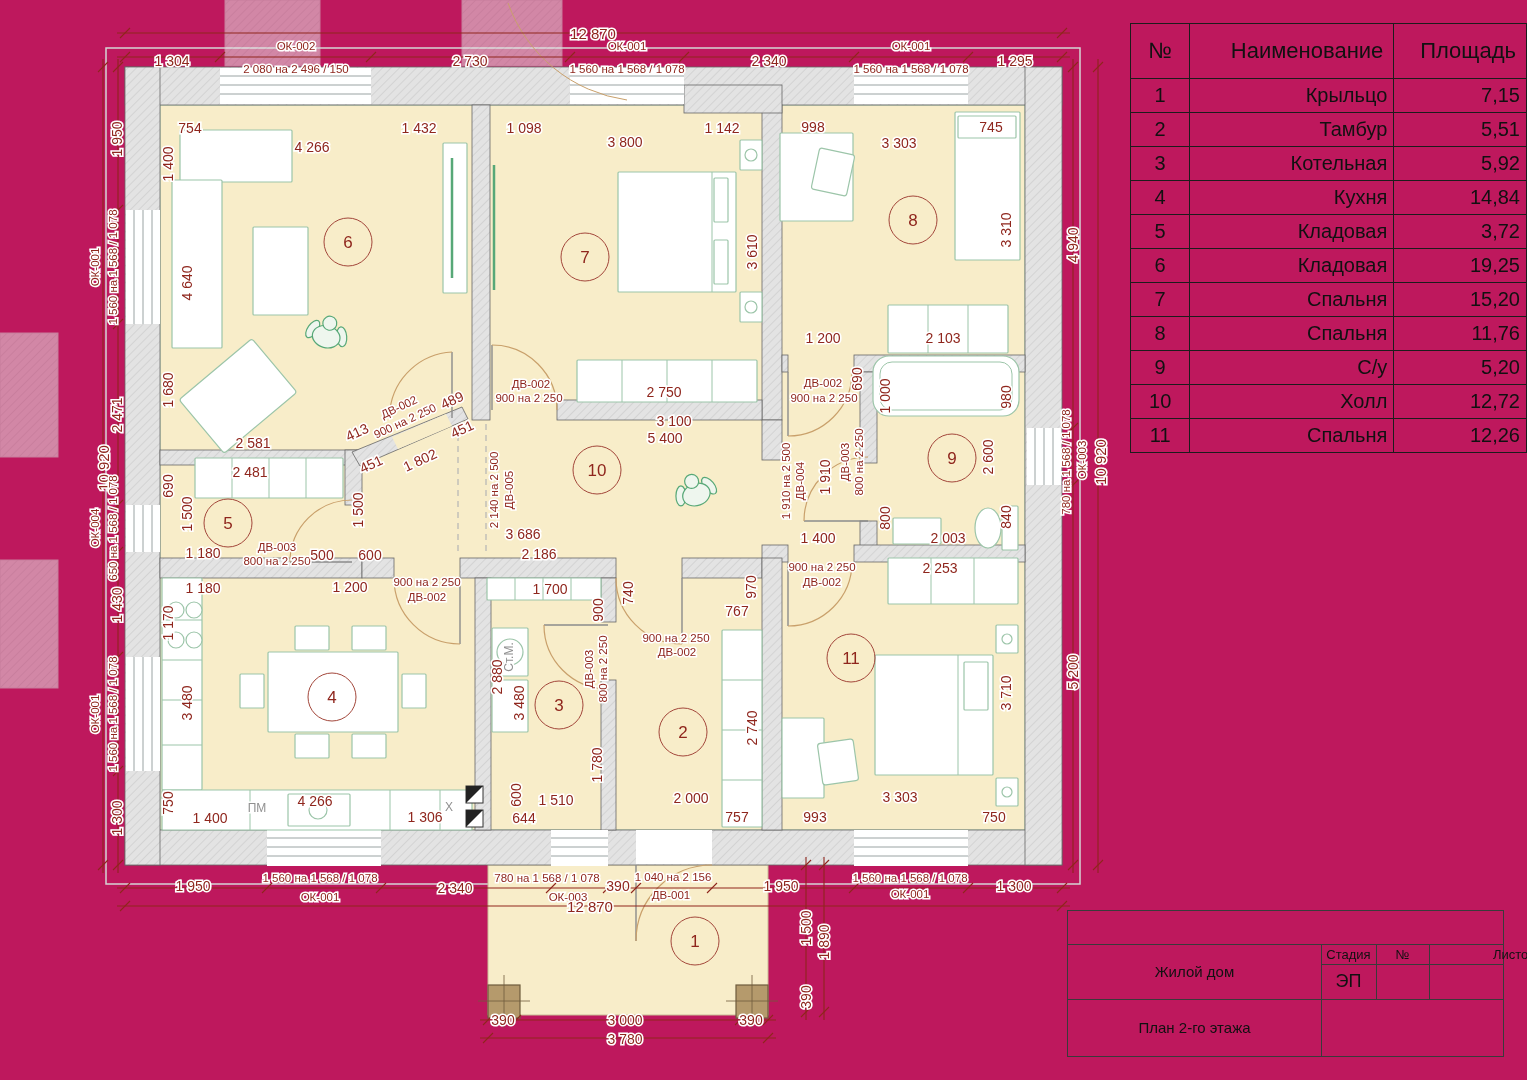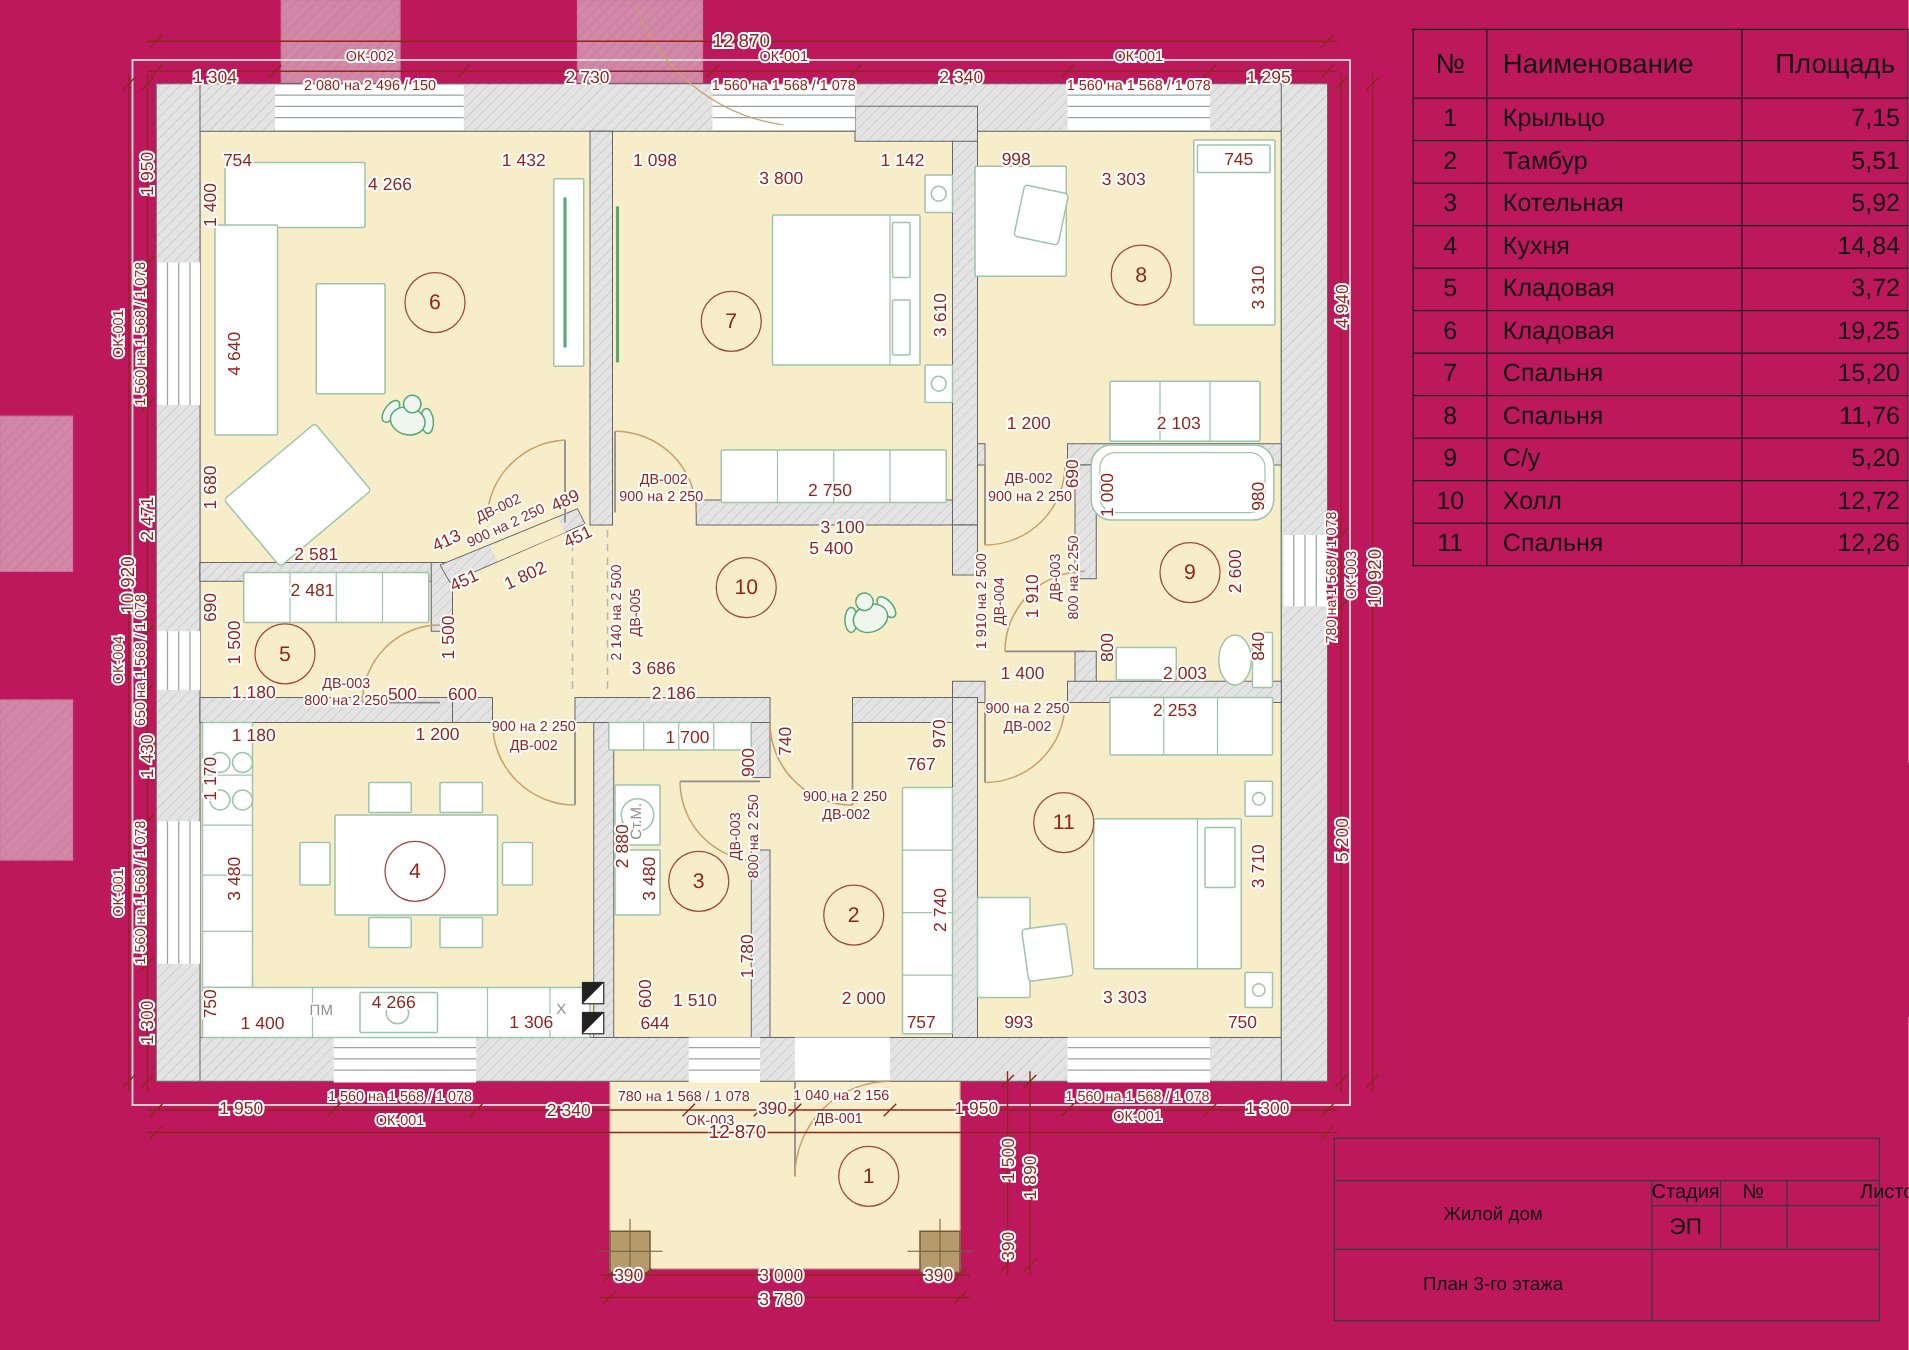--- a/index.html
+++ b/index.html
@@ -6,29 +6,29 @@
   .page{position:relative;width:1527px;height:1080px;background:#be185d;overflow:hidden;
         font-family:"Liberation Sans",sans-serif;}
   svg{position:absolute;left:0;top:0;}
   
   .sched{position:absolute;left:1130px;top:23px;}
   .sched table{border-collapse:collapse;}
   .sched th,.sched td{border:1.6px solid #1c1c1c;color:#111;}
   .sched th{height:54px;font-size:22px;font-weight:normal;padding:0 10px;}
   .sched td{height:33px;font-size:20px;padding:0 6px;}
   .sched .c-num{width:46px;text-align:center;}
-  .sched .c-name{width:196px;text-align:left;padding-left:12px;}
+  .sched .c-name{width:196px;text-align:right;padding-left:12px;}
   .sched .c-area{width:120px;text-align:right;}
   
   .tblock{position:absolute;left:1067px;top:910px;width:435px;height:145px;
           border:1.6px solid #3a3a3a;color:#111;}
   .tb-hline,.tb-vline{position:absolute;background:#3a3a3a;}
   .tb-cell{position:absolute;display:flex;align-items:center;justify-content:center;}
   .f-big{font-size:15px;}
-  .f-small{font-size:16px;}
+  .f-small{font-size:13px;}
   .f-stage{font-size:18px;}
 </style>
 </head>
 <body>
 
 <div class="page">
 
   <svg id="plan-svg" width="1115" height="1080" viewBox="0 0 1115 1080">
       <defs>
         <pattern id="hat" patternUnits="userSpaceOnUse" width="6" height="6" patternTransform="rotate(45)">
@@ -540,20 +540,20 @@
   </div>
 
   <div class="tblock">
     <div class="tb-hline" style="left:0;right:0;top:33px;height:1.2px;"></div>
     <div class="tb-hline" style="left:0;right:0;top:88px;height:1.2px;"></div>
     <div class="tb-hline" style="left:253px;right:0;top:53px;height:1.2px;"></div>
     <div class="tb-vline" style="left:253px;top:33px;bottom:0;width:1.2px;"></div>
     <div class="tb-vline" style="left:308px;top:33px;height:55px;width:1.2px;"></div>
     <div class="tb-vline" style="left:361px;top:33px;height:55px;width:1.2px;"></div>
     <div class="tb-cell f-big" style="left:0;top:33px;width:253px;height:55px;">Жилой дом</div>
-    <div class="tb-cell f-big" style="left:0;top:88px;width:253px;height:57px;">План 3-го этажа</div>
+    <div class="tb-cell f-big" style="left:0;top:88px;width:253px;height:57px;">План 2-го этажа</div>
     <div class="tb-cell f-small" style="left:253px;top:33px;width:55px;height:20px;">Стадия</div>
     <div class="tb-cell f-small" style="left:308px;top:33px;width:53px;height:20px;">№</div>
     <div class="tb-cell f-small" style="left:361px;top:33px;width:74px;height:20px;padding-left:48px;">Листов</div>
     <div class="tb-cell f-stage" style="left:253px;top:53px;width:55px;height:35px;">ЭП</div>
   </div>
 
 </div>
 
 </body></html>

